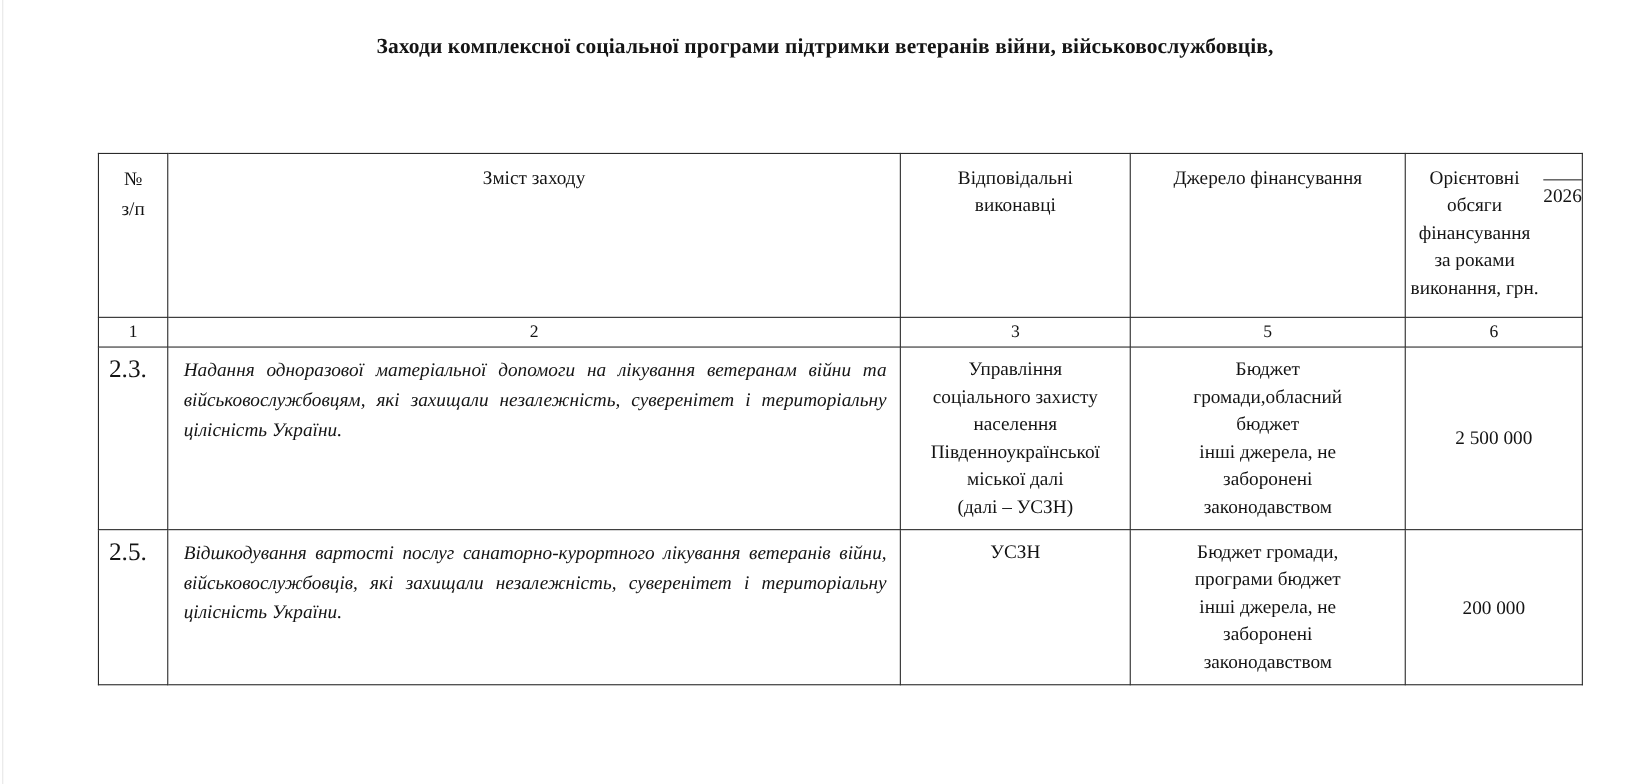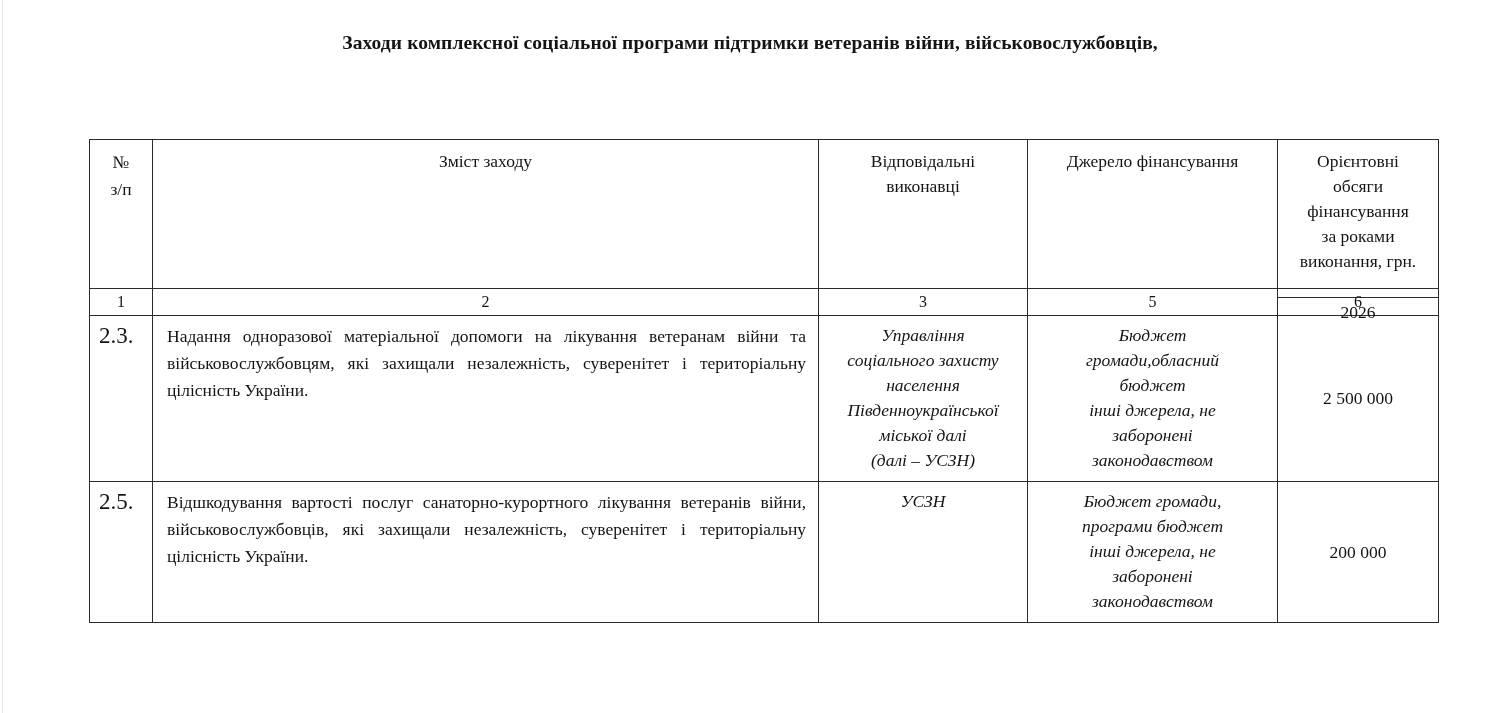--- a/index.html
+++ b/index.html
@@ -94,21 +94,21 @@
     padding-top: 9px;
     line-height: 25px;
   }
   .hdr-num .pad { line-height: 27px; }
   .hdr-amount {
     padding: 0;
     vertical-align: top;
   }
   .amount-stack {
     display: flex;
-    flex-direction: column;
+    flex-direction: row;
     height: 148px;
   }
   .amount-title {
     flex: 1 1 auto;
     text-align: center;
     padding-top: 9px;
     line-height: 25px;
   }
   .amount-year {
     border-top: 1.4px solid #2b2b2b;
@@ -134,20 +134,21 @@
     font-size: 23px;
     vertical-align: top;
   }
   .body-row .cell-desc {
     text-align: justify;
     text-align-last: left;
     padding: 7px 12px 8px 14px;
     line-height: 27px;
     vertical-align: top;
     hyphens: none;
+    font-style: italic;
   }
   .body-row .cell-exec,
   .body-row .cell-source {
     text-align: center;
     padding: 7px 6px 8px 6px;
     line-height: 25px;
     vertical-align: top;
   }
   .body-row .cell-amount {
     text-align: center;
@@ -160,21 +161,21 @@
   .row-1 .cell-source,
   .row-1 .cell-index,
   .row-1 .cell-amount { height: 150px; }
 
   .row-2 .cell-desc,
   .row-2 .cell-exec,
   .row-2 .cell-source,
   .row-2 .cell-index,
   .row-2 .cell-amount { height: 124px; }
 
-  .src-line { display: block; font-style: italic; }
+  .src-line { display: block; }
 </style>
 </head>
 <body>
 
 <div class="page-edge"></div>
 
 <div class="doc">
 
   <div class="doc-title">
     <span class="line line-1">Заходи комплексної соціальної програми підтримки ветеранів війни, військовослужбовців,</span>

